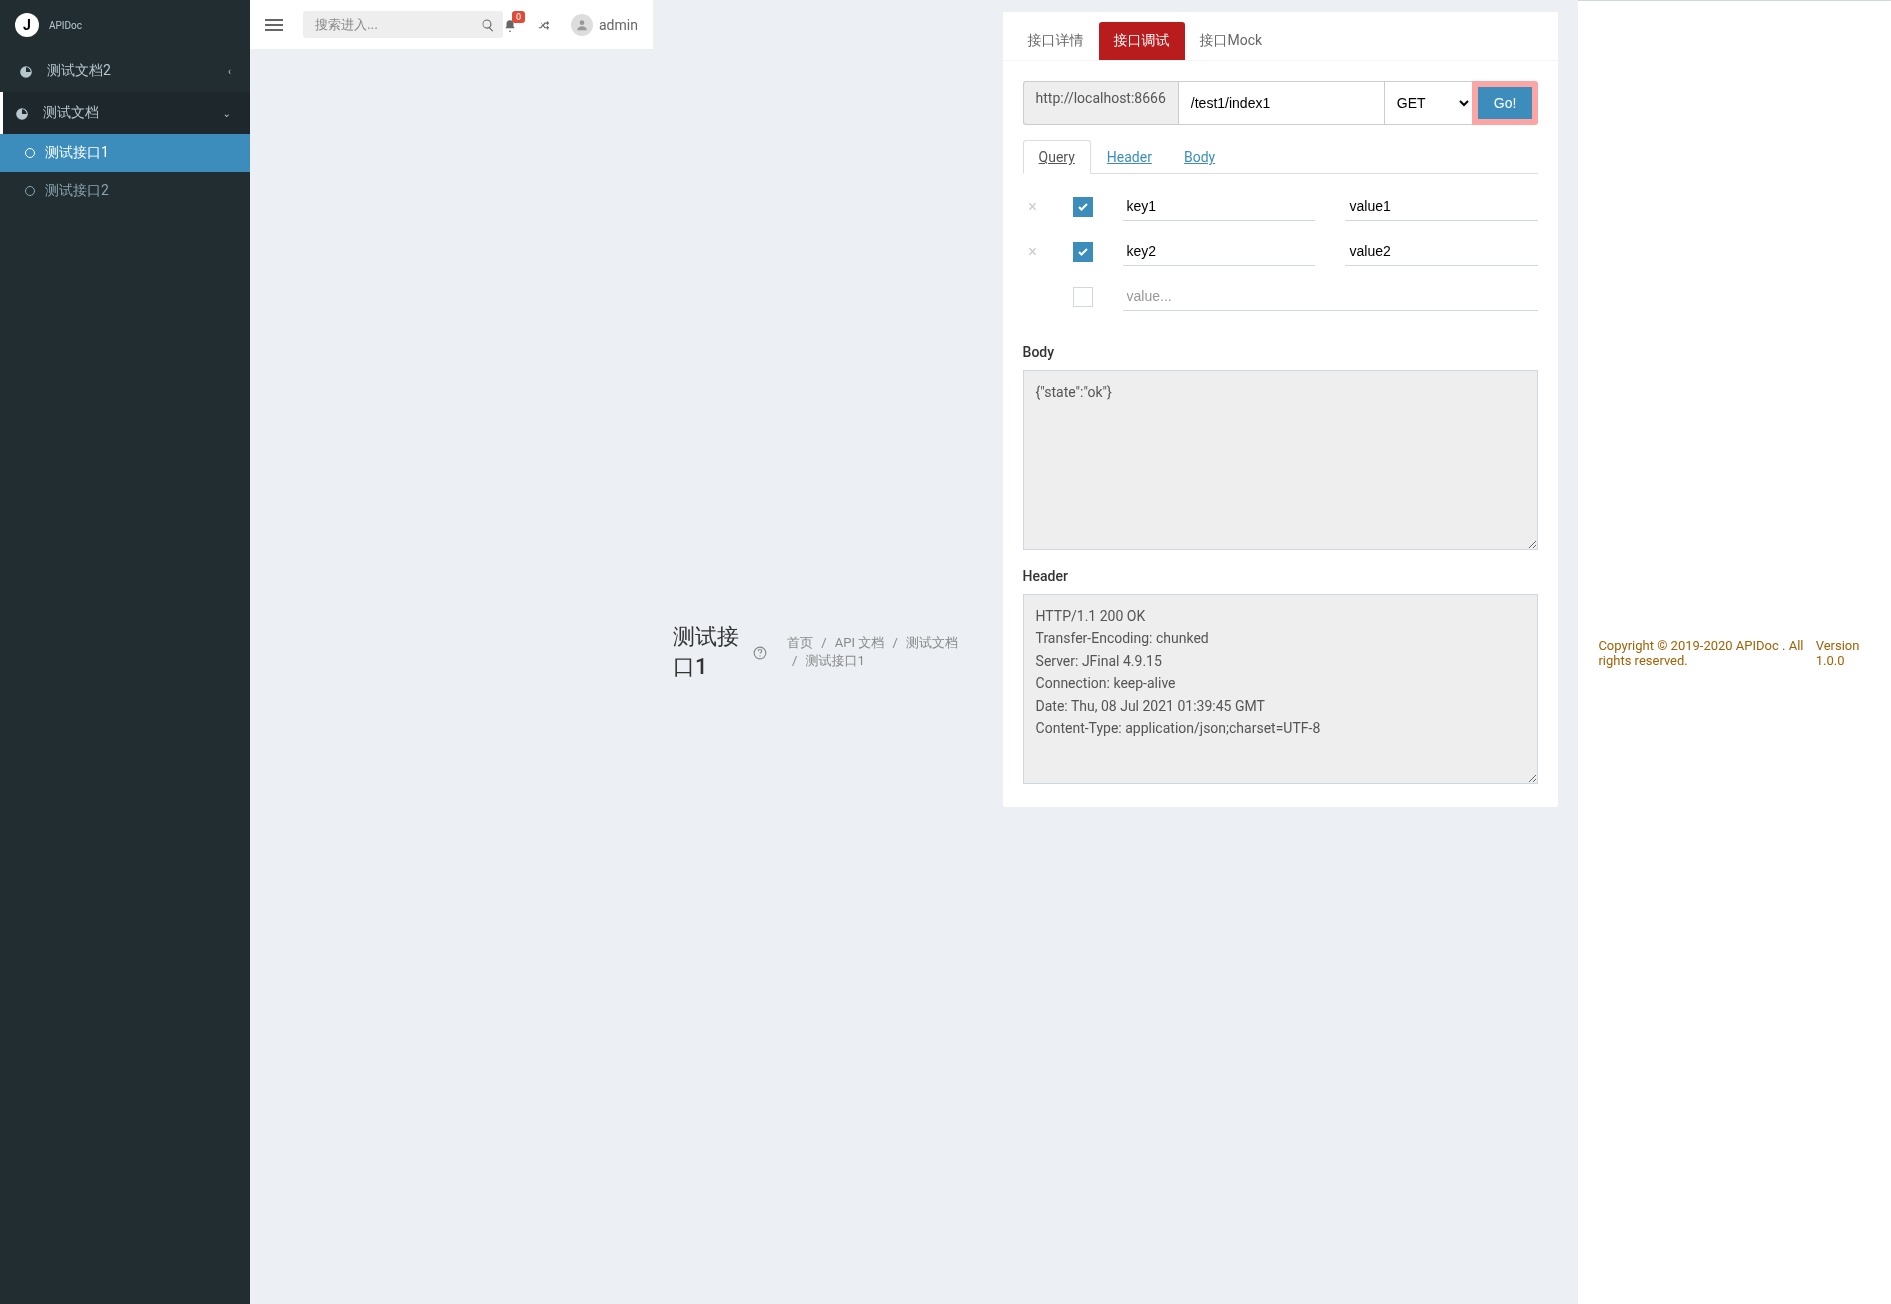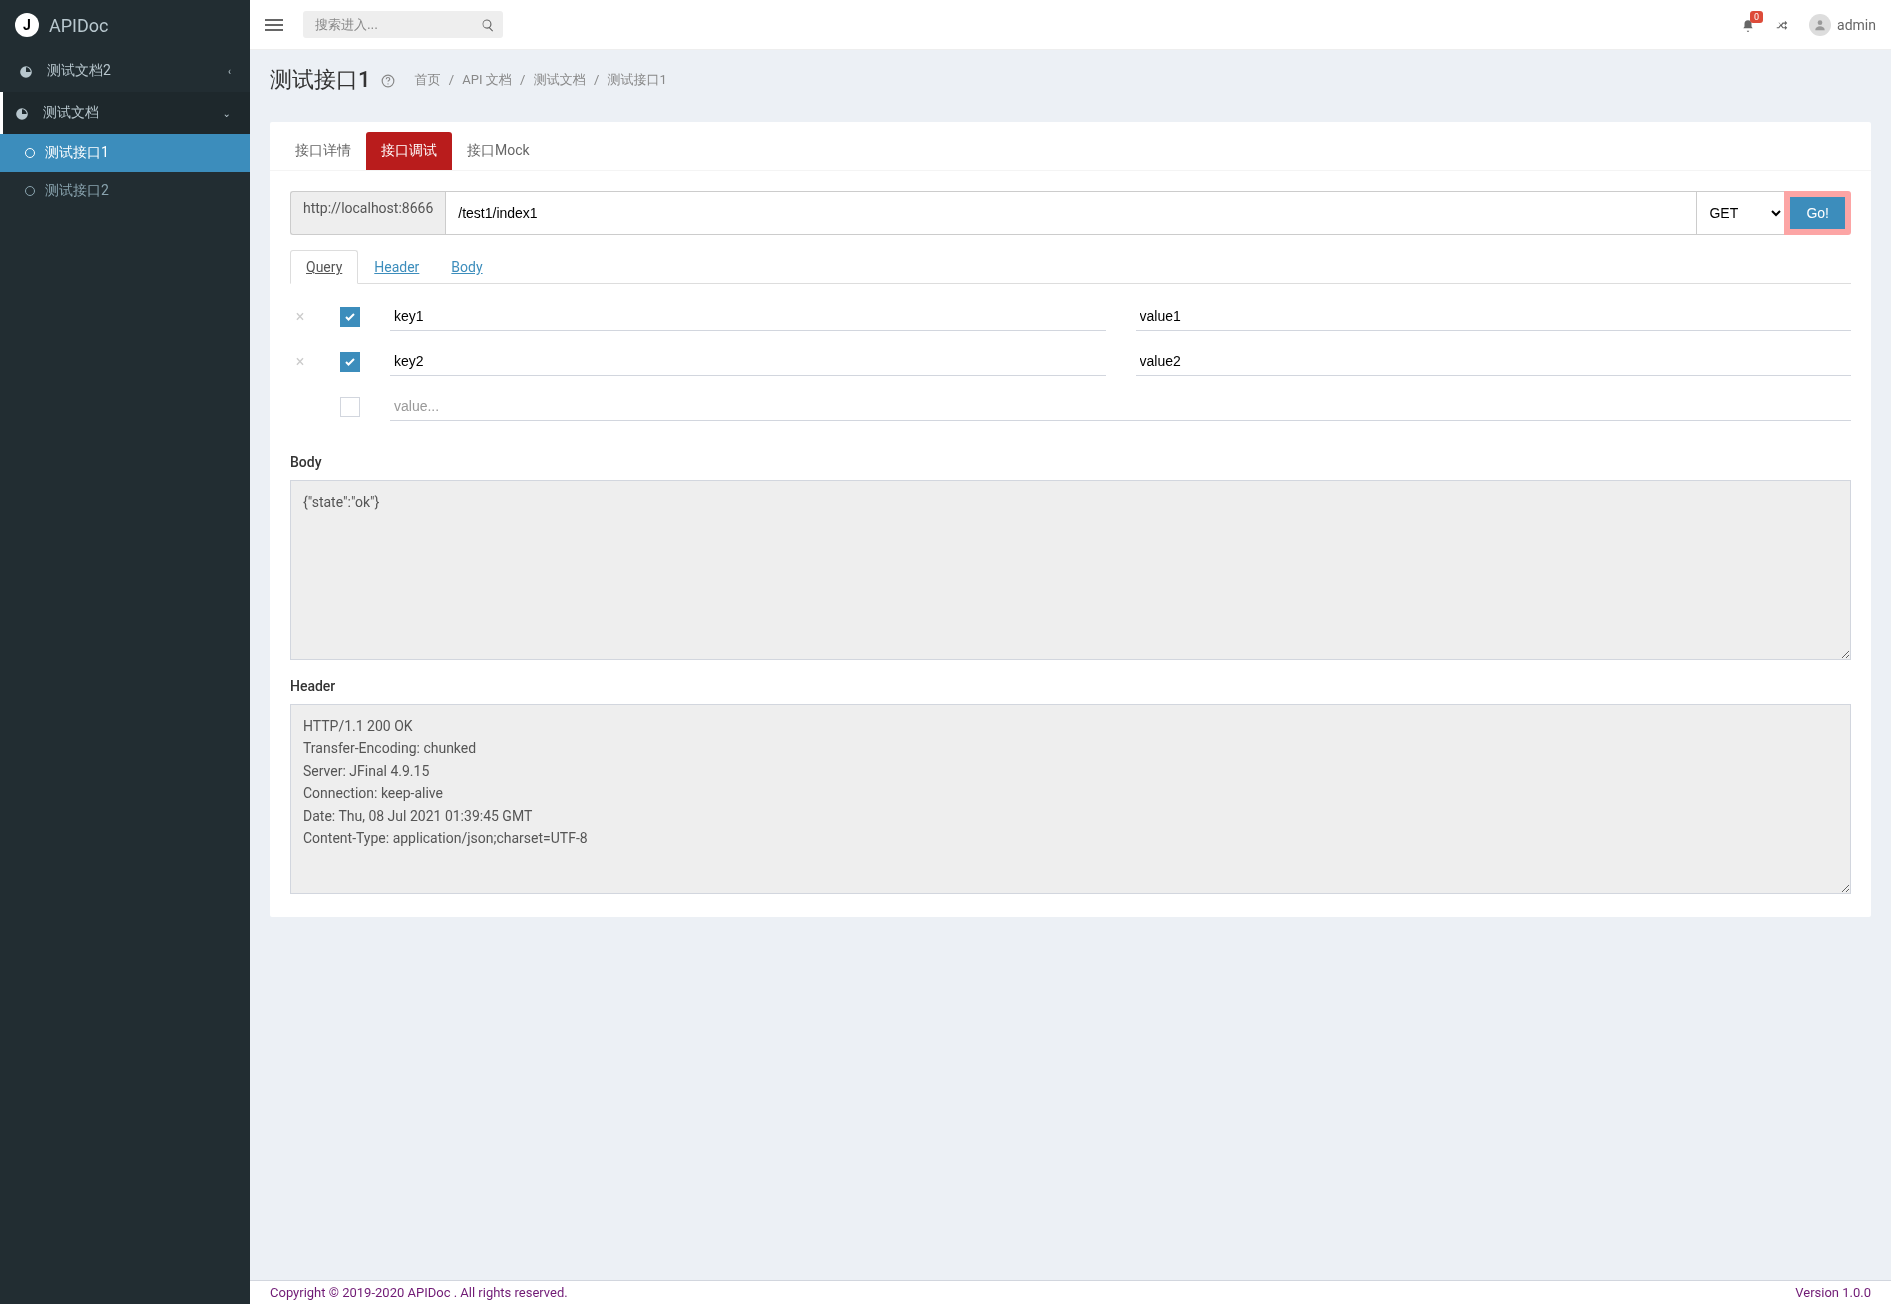--- a/index.html
+++ b/index.html
@@ -2,33 +2,33 @@
 <html><head>
   <meta charset="utf-8">
   <style>
     * { margin: 0; padding: 0; box-sizing: border-box; }
     body { font-family: -apple-system, BlinkMacSystemFont, "Segoe UI", Roboto, "Helvetica Neue", Arial, sans-serif; font-size: 14px; color: #333; background: #ecf0f5; }
     
     
     .sidebar { position: fixed; left: 0; top: 0; bottom: 0; width: 250px; background: #222d32; z-index: 100; }
     .sidebar-header { height: 50px; display: flex; align-items: center; padding: 0 15px; color: #b8c7ce; }
     .logo-icon { width: 24px; height: 24px; border-radius: 50%; background: #fff; display: flex; align-items: center; justify-content: center; margin-right: 10px; font-weight: bold; color: #000; }
-    .sidebar-title { color: #b8c7ce; font-size: 18px; }
+    .sidebar-title { color: #b8c7ce; font-size: 10px; }
     .sidebar-menu { list-style: none; }
     .sidebar-menu-item { display: flex; align-items: center; padding: 12px 19px; color: #b8c7ce; cursor: pointer; position: relative; }
     .sidebar-menu-item.has-active { background: #1e282c; border-left: 3px solid #fff; padding-left: 12px; }
     .sidebar-menu-item .menu-icon { width: 18px; margin-right: 10px; font-size: 13px; }
     .sidebar-menu-item .chevron { margin-left: auto; font-size: 10px; }
     .sidebar-submenu { list-style: none; }
     .sidebar-submenu-item { display: flex; align-items: center; padding: 10px 15px 10px 25px; color: #8aa4af; cursor: pointer; }
     .sidebar-submenu-item.active { background: #3c8dbc; color: #fff; }
     .circle-icon { width: 10px; height: 10px; border: 1px solid currentColor; border-radius: 50%; margin-right: 10px; display: inline-block; }
     
     
-    .main-wrapper { margin-left: 250px; min-height: 100vh; display: flex; flex-direction: column; }
+    .main-wrapper { margin-left: 250px; min-height: 100vh; display: flex; flex-direction: row; }
     
     
     .top-nav { height: 50px; background: #fff; display: flex; align-items: center; padding: 0 15px; border-bottom: 1px solid #eee; }
     .hamburger { width: 18px; cursor: pointer; color: #666; margin-right: 20px; }
     .hamburger-lines { display: block; width: 18px; height: 2px; background: #666; position: relative; }
     .hamburger-lines::before, .hamburger-lines::after { content: ''; position: absolute; width: 18px; height: 2px; background: #666; left: 0; }
     .hamburger-lines::before { top: -5px; }
     .hamburger-lines::after { top: 5px; }
     .search-box { position: relative; width: 200px; }
     .search-input { width: 100%; padding: 6px 30px 6px 12px; background: #eee; border: none; border-radius: 3px; font-size: 13px; color: #666; }
@@ -81,21 +81,21 @@
     .checkbox-off { width: 20px; height: 20px; border: 1px solid #d2d6de; cursor: pointer; }
     .param-input { flex: 1; border: none; border-bottom: 1px solid #d2d6de; padding: 6px 4px; font-size: 14px; background: transparent; }
     .param-input::placeholder { color: #999; }
     
     
     .section-label { font-size: 14px; color: #333; margin: 15px 0 10px; font-weight: 500; }
     .textarea-box { width: 100%; min-height: 180px; background: #eee; border: 1px solid #d2d6de; padding: 10px 12px; font-size: 14px; color: #555; font-family: inherit; resize: vertical; line-height: 1.6; }
     .textarea-box.header-box { min-height: 190px; }
     
     
-    .footer { background: #fff; padding: 4px 20px; border-top: 1px solid #d2d6de; display: flex; align-items: center; color: #701a75; font-size: 13px; }
+    .footer { background: #fff; padding: 4px 20px; border-top: 1px solid #d2d6de; display: flex; align-items: center; color: #a16207; font-size: 13px; }
     .footer-version { margin-left: auto; }
     
     .svg-icon { width: 14px; height: 14px; fill: currentColor; vertical-align: middle; }
     .svg-check { width: 12px; height: 12px; }
   </style>
 </head>
 <body>
 
 <aside class="sidebar">
   <div class="sidebar-header">

